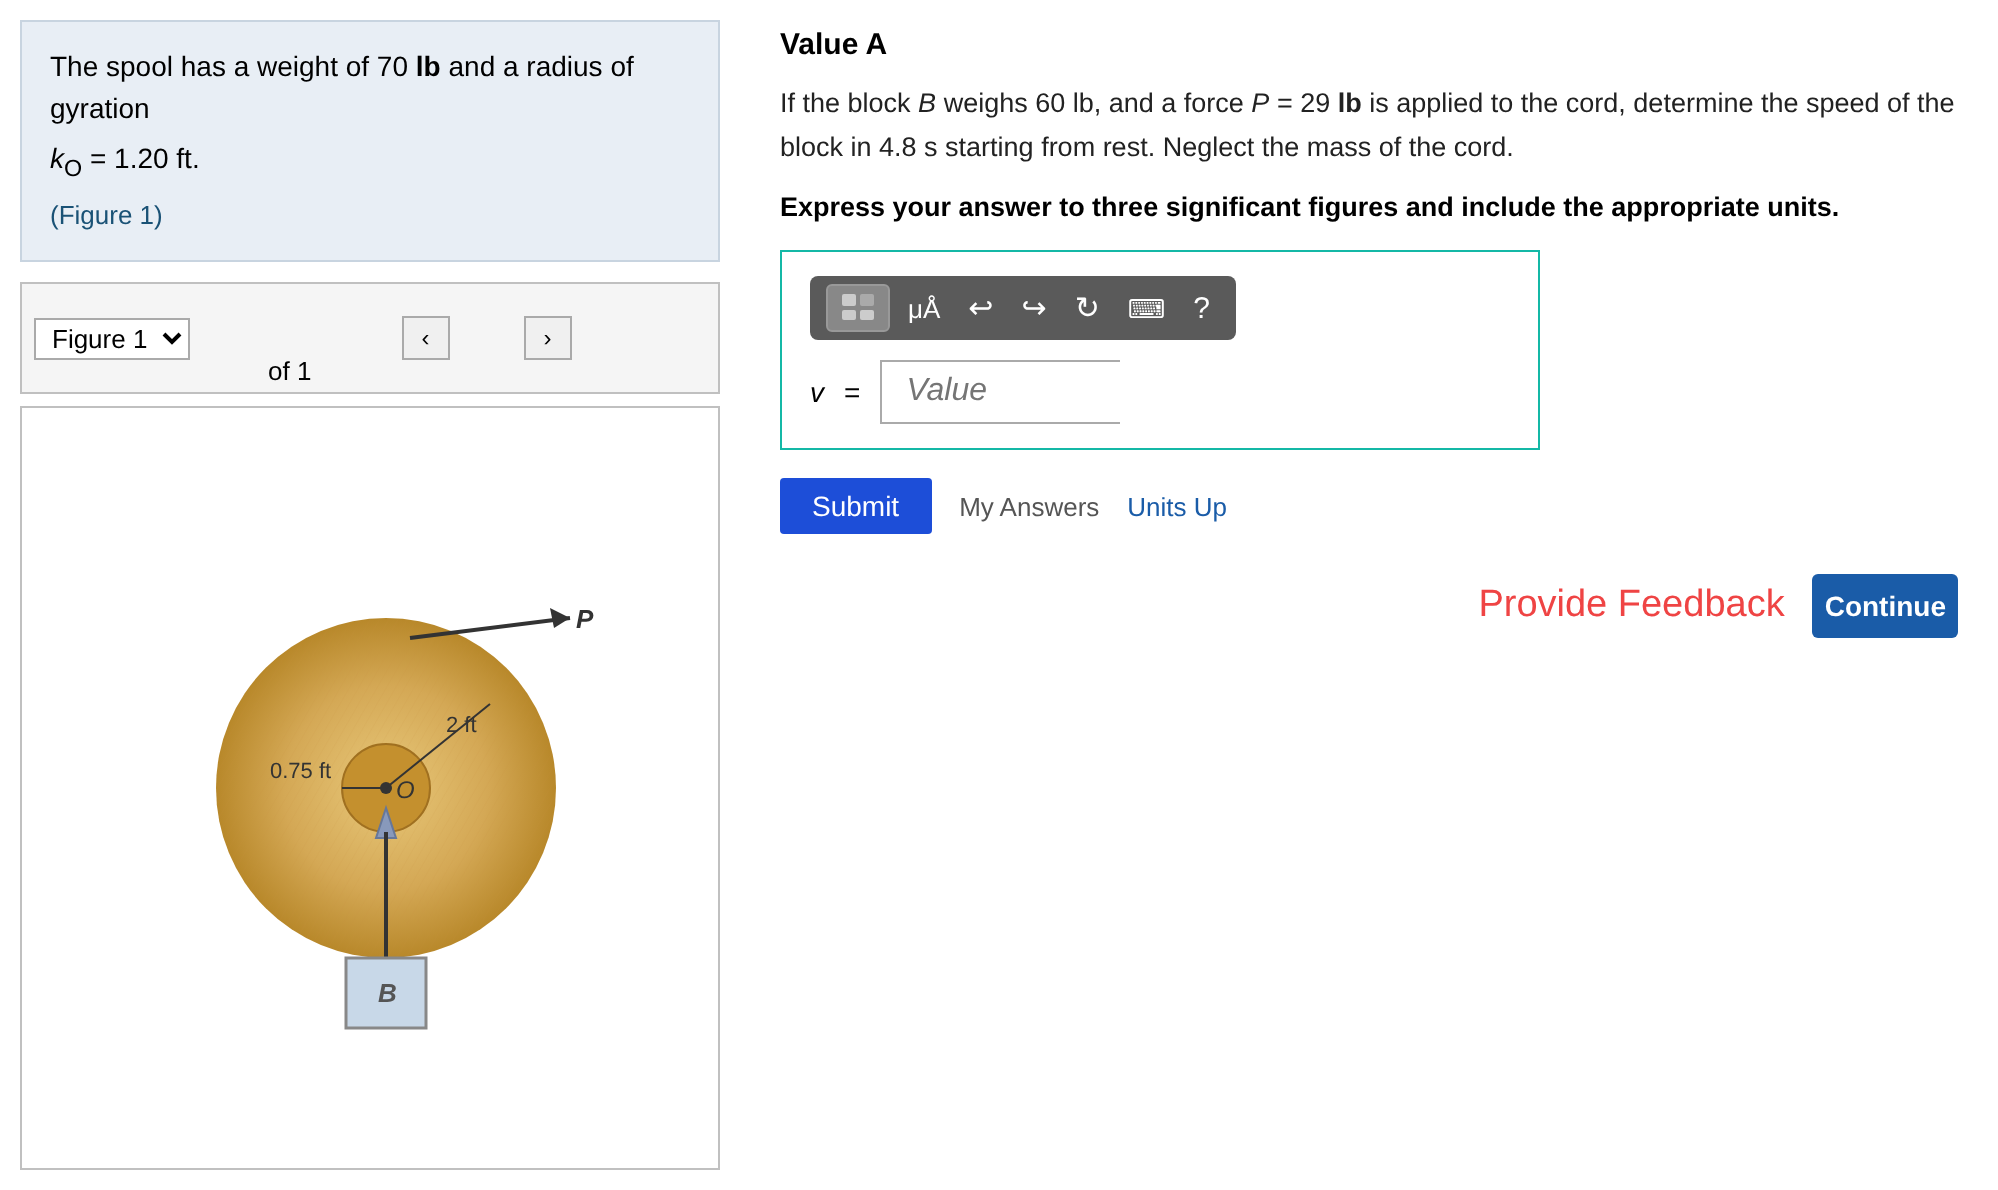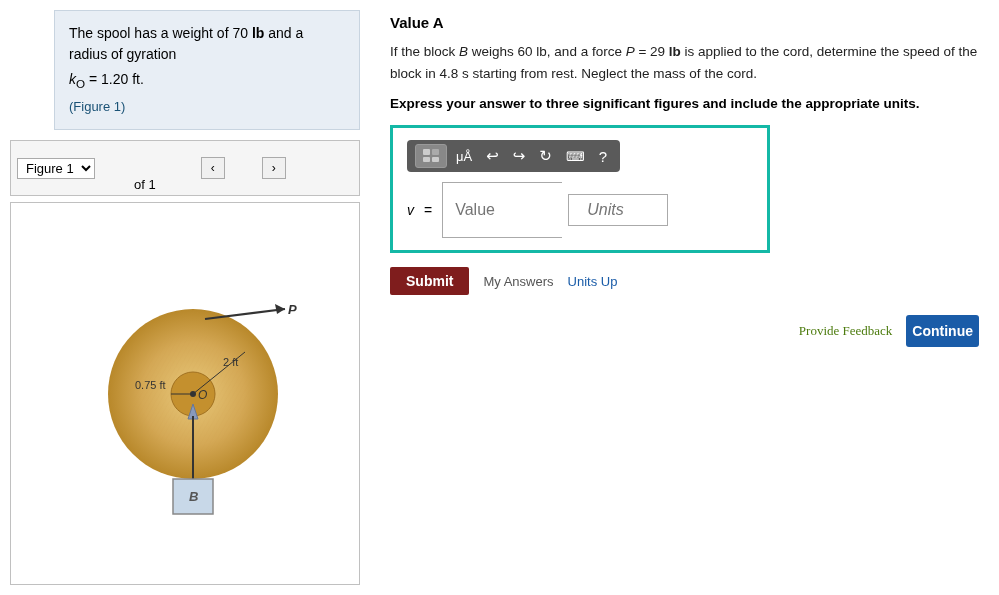--- a/index.html
+++ b/index.html
@@ -22,21 +22,20 @@
       padding: 10px;
     }
 
     .problem-statement {
       background: #e8eef5;
       border: 1px solid #c8d4e0;
       padding: 12px 14px;
       margin-bottom: 10px;
       font-size: 14px;
       line-height: 1.5;
-      margin-left: 44px;
     }
 
     .problem-statement p {
       margin-bottom: 4px;
     }
 
     .figure-link {
       color: #1a5276;
       text-decoration: none;
       font-size: 13px;
@@ -107,21 +106,21 @@
     }
 
     .instruction-text {
       font-size: 13.5px;
       font-weight: bold;
       margin-bottom: 14px;
       color: #000;
     }
 
     .answer-box {
-      border: 3px solid #14b8a6;
+      border: 1px solid #14b8a6;
       padding: 12px 14px;
       background: #fff;
       display: inline-block;
       margin-bottom: 14px;
       min-width: 380px;
     }
 
     .toolbar {
       display: flex;
       align-items: center;
@@ -166,22 +165,23 @@
     }
 
     .equals {
       font-size: 14px;
       margin-right: 4px;
     }
 
     .value-input {
       border: 1px solid #aaa;
       border-right: none;
-      padding: 18px 12px;
+      padding: 6px 12px;
       font-size: 16px;
+      font-style: italic;
       color: #000000;
       background: #fff;
       width: 120px;
       outline: none;
       cursor: text;
     }
 
     .units-input {
       border: 1px solid #aaa;
       padding: 6px 18px;
@@ -195,26 +195,26 @@
     }
 
     .action-row {
       display: flex;
       align-items: center;
       gap: 14px;
       margin-bottom: 20px;
     }
 
     .submit-btn {
-      background: #7f1d1d;
+      background: #1d4ed8;
       color: #fff;
       border: none;
       padding: 6px 16px;
       font-size: 14px;
-      font-weight: bold;
+      font-weight: normal;
       cursor: pointer;
       border-radius: 2px;
     }
 
     .my-answers-link {
       color: #555;
       font-size: 13px;
       text-decoration: none;
       cursor: pointer;
     }
@@ -228,25 +228,24 @@
 
     .bottom-row {
       display: flex;
       justify-content: flex-end;
       align-items: center;
       gap: 14px;
       margin-top: 10px;
     }
 
     .provide-feedback-link {
-      color: #4d7c0f;
-      font-size: 13px;
+      color: #ef4444;
+      font-size: 19px;
       text-decoration: none;
       cursor: pointer;
-      font-family: Liberation Serif, serif;
     }
 
     .continue-btn {
       background: #1a5ca8;
       color: #fff;
       border: none;
       padding: 8px 6px;
       font-size: 14px;
       font-weight: bold;
       cursor: pointer;
@@ -367,21 +366,20 @@
       <button class="toolbar-btn" title="Help">
         <span>?</span>
       </button>
     </div>
 
     
     <div class="input-row">
       <span class="v-label"><i>v</i></span>
       <span class="equals">=</span>
       <input class="value-input" type="text" placeholder="Value" style="">
-      <input class="units-input" type="text" placeholder="Units" style="">
     </div>
   </div>
 
   
   <div class="action-row">
     <button class="submit-btn">Submit</button>
     <span class="my-answers-link" style="cursor:pointer;">My Answers</span>
     <a class="give-up-link" href="#">Units Up</a>
   </div>
 

